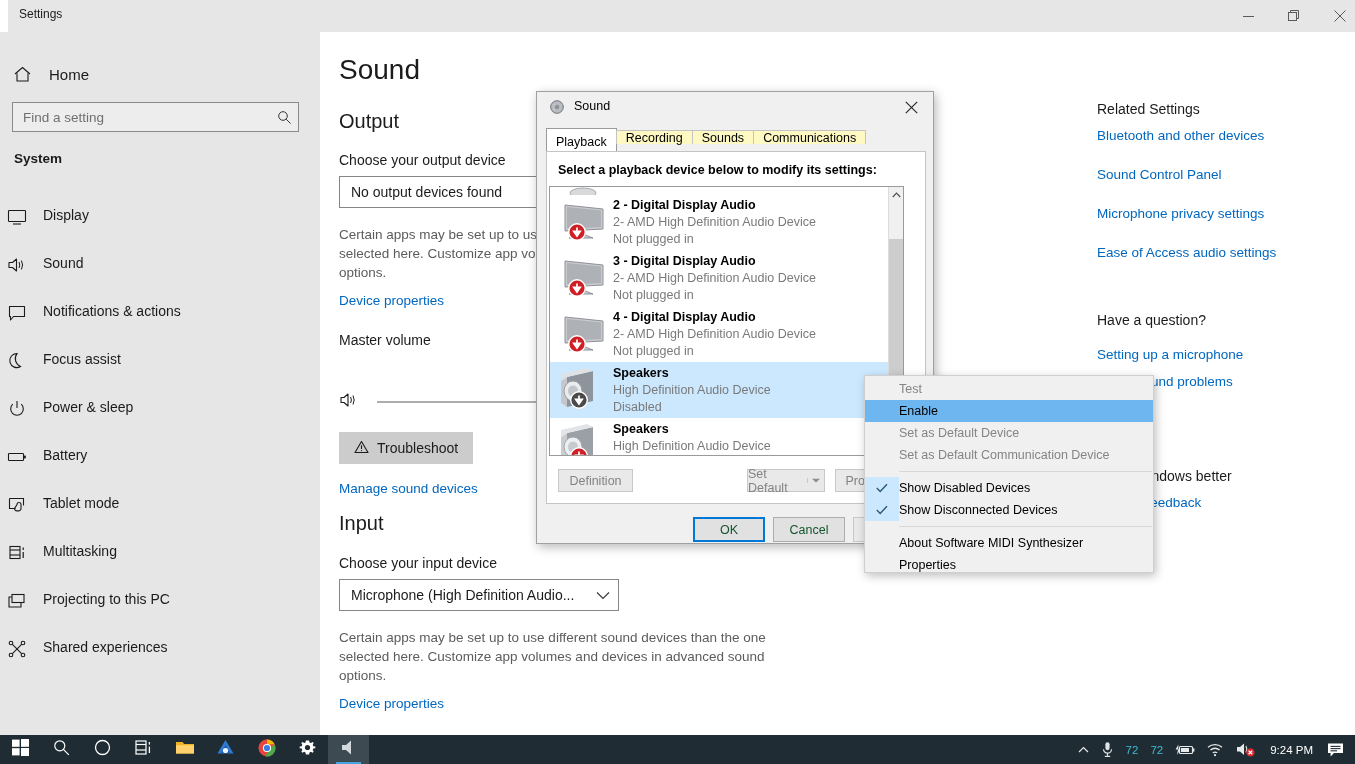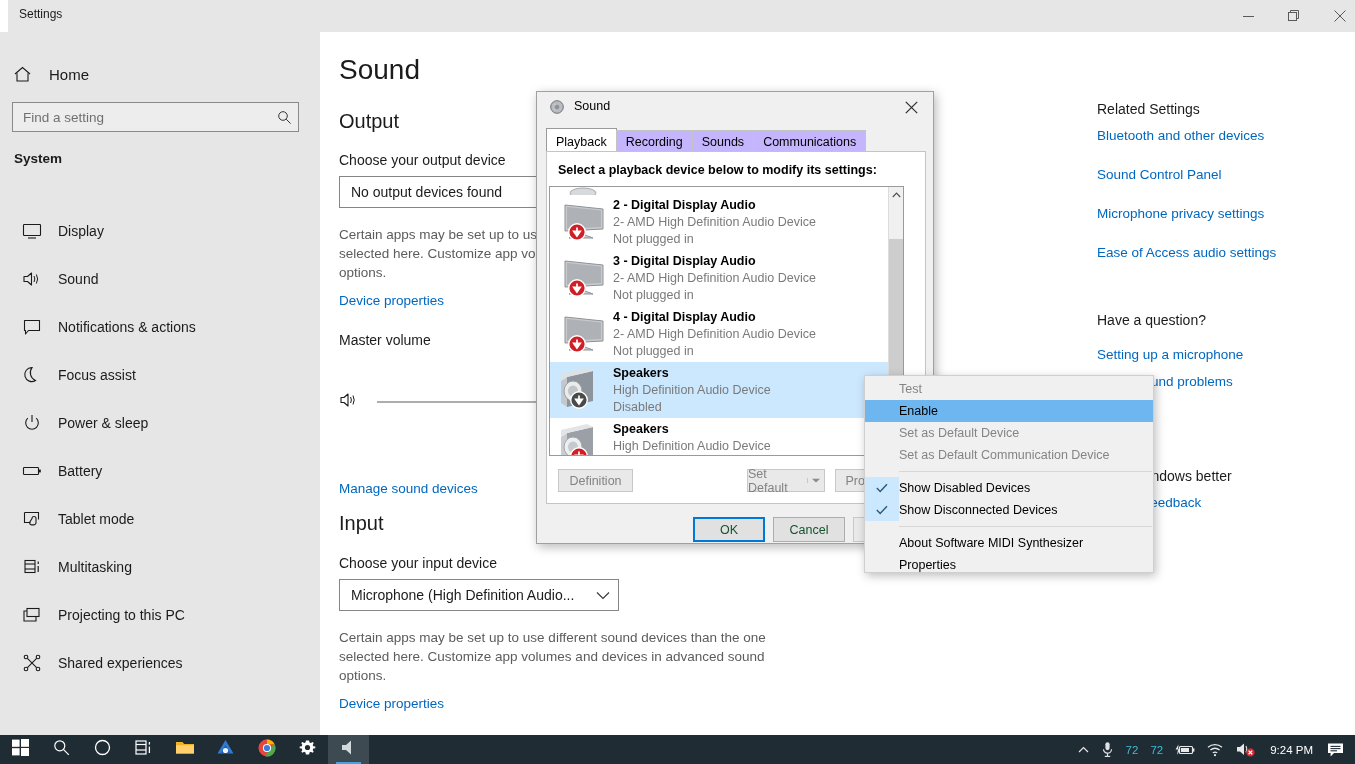--- a/index.html
+++ b/index.html
@@ -59,22 +59,22 @@
   .search-box input::placeholder { color: #707070; }
   .search-box .sic { width: 28px; display: flex; align-items: center; justify-content: center; }
 
   .section-hdr {
     position: absolute; left: 14px; top: 119px;
     font-size: 13.5px; font-weight: bold; color: #1b1b1b;
   }
 
   .nav-list { position: absolute; left: 0; top: 175px; width: 320px; }
   .nav-item {
-    position: relative; height: 48px; display: flex; align-items: center;
-    padding-left: 22px;
+    position: relative; height: 48px; display: flex; align-items: flex-start;
+    padding-left: 7px;
   }
   .nav-item .ic { width: 30px; display: flex; align-items: center; justify-content: flex-start; }
   .nav-item .lbl { font-size: 14px; color: #1b1b1b; margin-left: 6px; }
 
   
   .content { position: absolute; left: 320px; top: 32px; width: 1035px; height: 703px; background: #fff; }
   .page-title { position: absolute; left: 19px; top: 22px; font-size: 28px; color: #1b1b1b; font-weight: normal; }
   .sec-title { position: absolute; left: 19px; font-size: 20px; color: #1b1b1b; font-weight: normal; }
   .field-label { position: absolute; left: 19px; font-size: 14px; color: #1b1b1b; }
   .combo {
@@ -104,23 +104,23 @@
     background: #f0f0f0; border: 1px solid #a0a0a0;
     box-shadow: 2px 3px 10px rgba(0,0,0,0.28);
   }
   .dlg-title { position: absolute; left: 0; top: 0; width: 100%; height: 30px; background: #f0f0f0; }
   .dlg-title .tt { position: absolute; left: 37px; top: 7px; font-size: 12.5px; color: #000; }
   .dlg-ico { position: absolute; left: 12px; top: 7px; width: 16px; height: 16px; }
   .dlg-close { position: absolute; right: 0; top: 0; width: 44px; height: 30px; display:flex; align-items:center; justify-content:center; }
 
   .tabstrip { position: absolute; left: 9px; top: 38px; width: 380px; height: 22px; display: flex; }
   .tab {
-    height: 22px; padding: 0 9px; font-size: 12.5px; color: #000;
+    height: 14px; padding: 0 9px; font-size: 12.5px; color: #000;
     display: flex; align-items: center;
-    background: #c4b5fd; border: 1px solid #c4c4c4; border-bottom: none; margin-right: -1px;
+    background: #fef9c3; border: 1px solid #c4c4c4; border-bottom: none; margin-right: -1px;
   }
   .tab.active { background: #fff; border-color: #9a9a9a; height: 24px; margin-top: -2px; align-items: flex-end; padding-bottom: 3px; }
 
   .tabpage {
     position: absolute; left: 9px; top: 59px; width: 380px; height: 353px;
     background: #fff; border: 1px solid #c4c4c4;
   }
   .tabpage .hint { position: absolute; left: 11px; top: 11px; font-size: 12.5px; color: #000; font-weight: bold; }
   .devlist {
     position: absolute; left: 2px; top: 34px; width: 355px; height: 270px;
@@ -358,20 +358,30 @@
       <div class="vol-row" style="top:358px;">
         <span>
           <svg width="22" height="20" viewBox="0 0 22 20">
             <polygon points="2,7.5 5,7.5 9,4 9,16 5,12.5 2,12.5" fill="none" stroke="#1b1b1b" stroke-width="1.1" stroke-linejoin="round"></polygon>
             <path d="M11.6 7 Q13.2 10 11.6 13" fill="none" stroke="#1b1b1b" stroke-width="1"></path>
             <path d="M14 5.5 Q16.4 10 14 14.5" fill="none" stroke="#1b1b1b" stroke-width="1"></path>
           </svg>
         </span>
         <div class="slider-track"></div>
       </div>
+      <div class="tshoot-btn" style="top:400px;">
+        <span>
+          <svg width="15" height="14" viewBox="0 0 15 14">
+            <polygon points="7.5,1.5 14,12.5 1,12.5" fill="none" stroke="#1b1b1b" stroke-width="1.1" stroke-linejoin="round"></polygon>
+            <line x1="7.5" y1="5.2" x2="7.5" y2="9" stroke="#1b1b1b" stroke-width="1.1"></line>
+            <circle cx="7.5" cy="10.6" r="0.6" fill="#1b1b1b"></circle>
+          </svg>
+        </span>
+        <span>Troubleshoot</span>
+      </div>
       <div class="link" style="top:449px;">Manage sound devices</div>
 
       <div class="sec-title" style="top:480px;">Input</div>
       <div class="field-label" style="top:523px;">Choose your input device</div>
       <div class="combo" style="left:19px; top:547px; width:280px;">
         <span class="val">Microphone (High Definition Audio...</span>
         <span>
           <svg width="14" height="9" viewBox="0 0 14 9">
               <polyline points="1,1.5 7,7.5 13,1.5" fill="none" stroke="#3a3a3a" stroke-width="1.2"></polyline>
             </svg>

